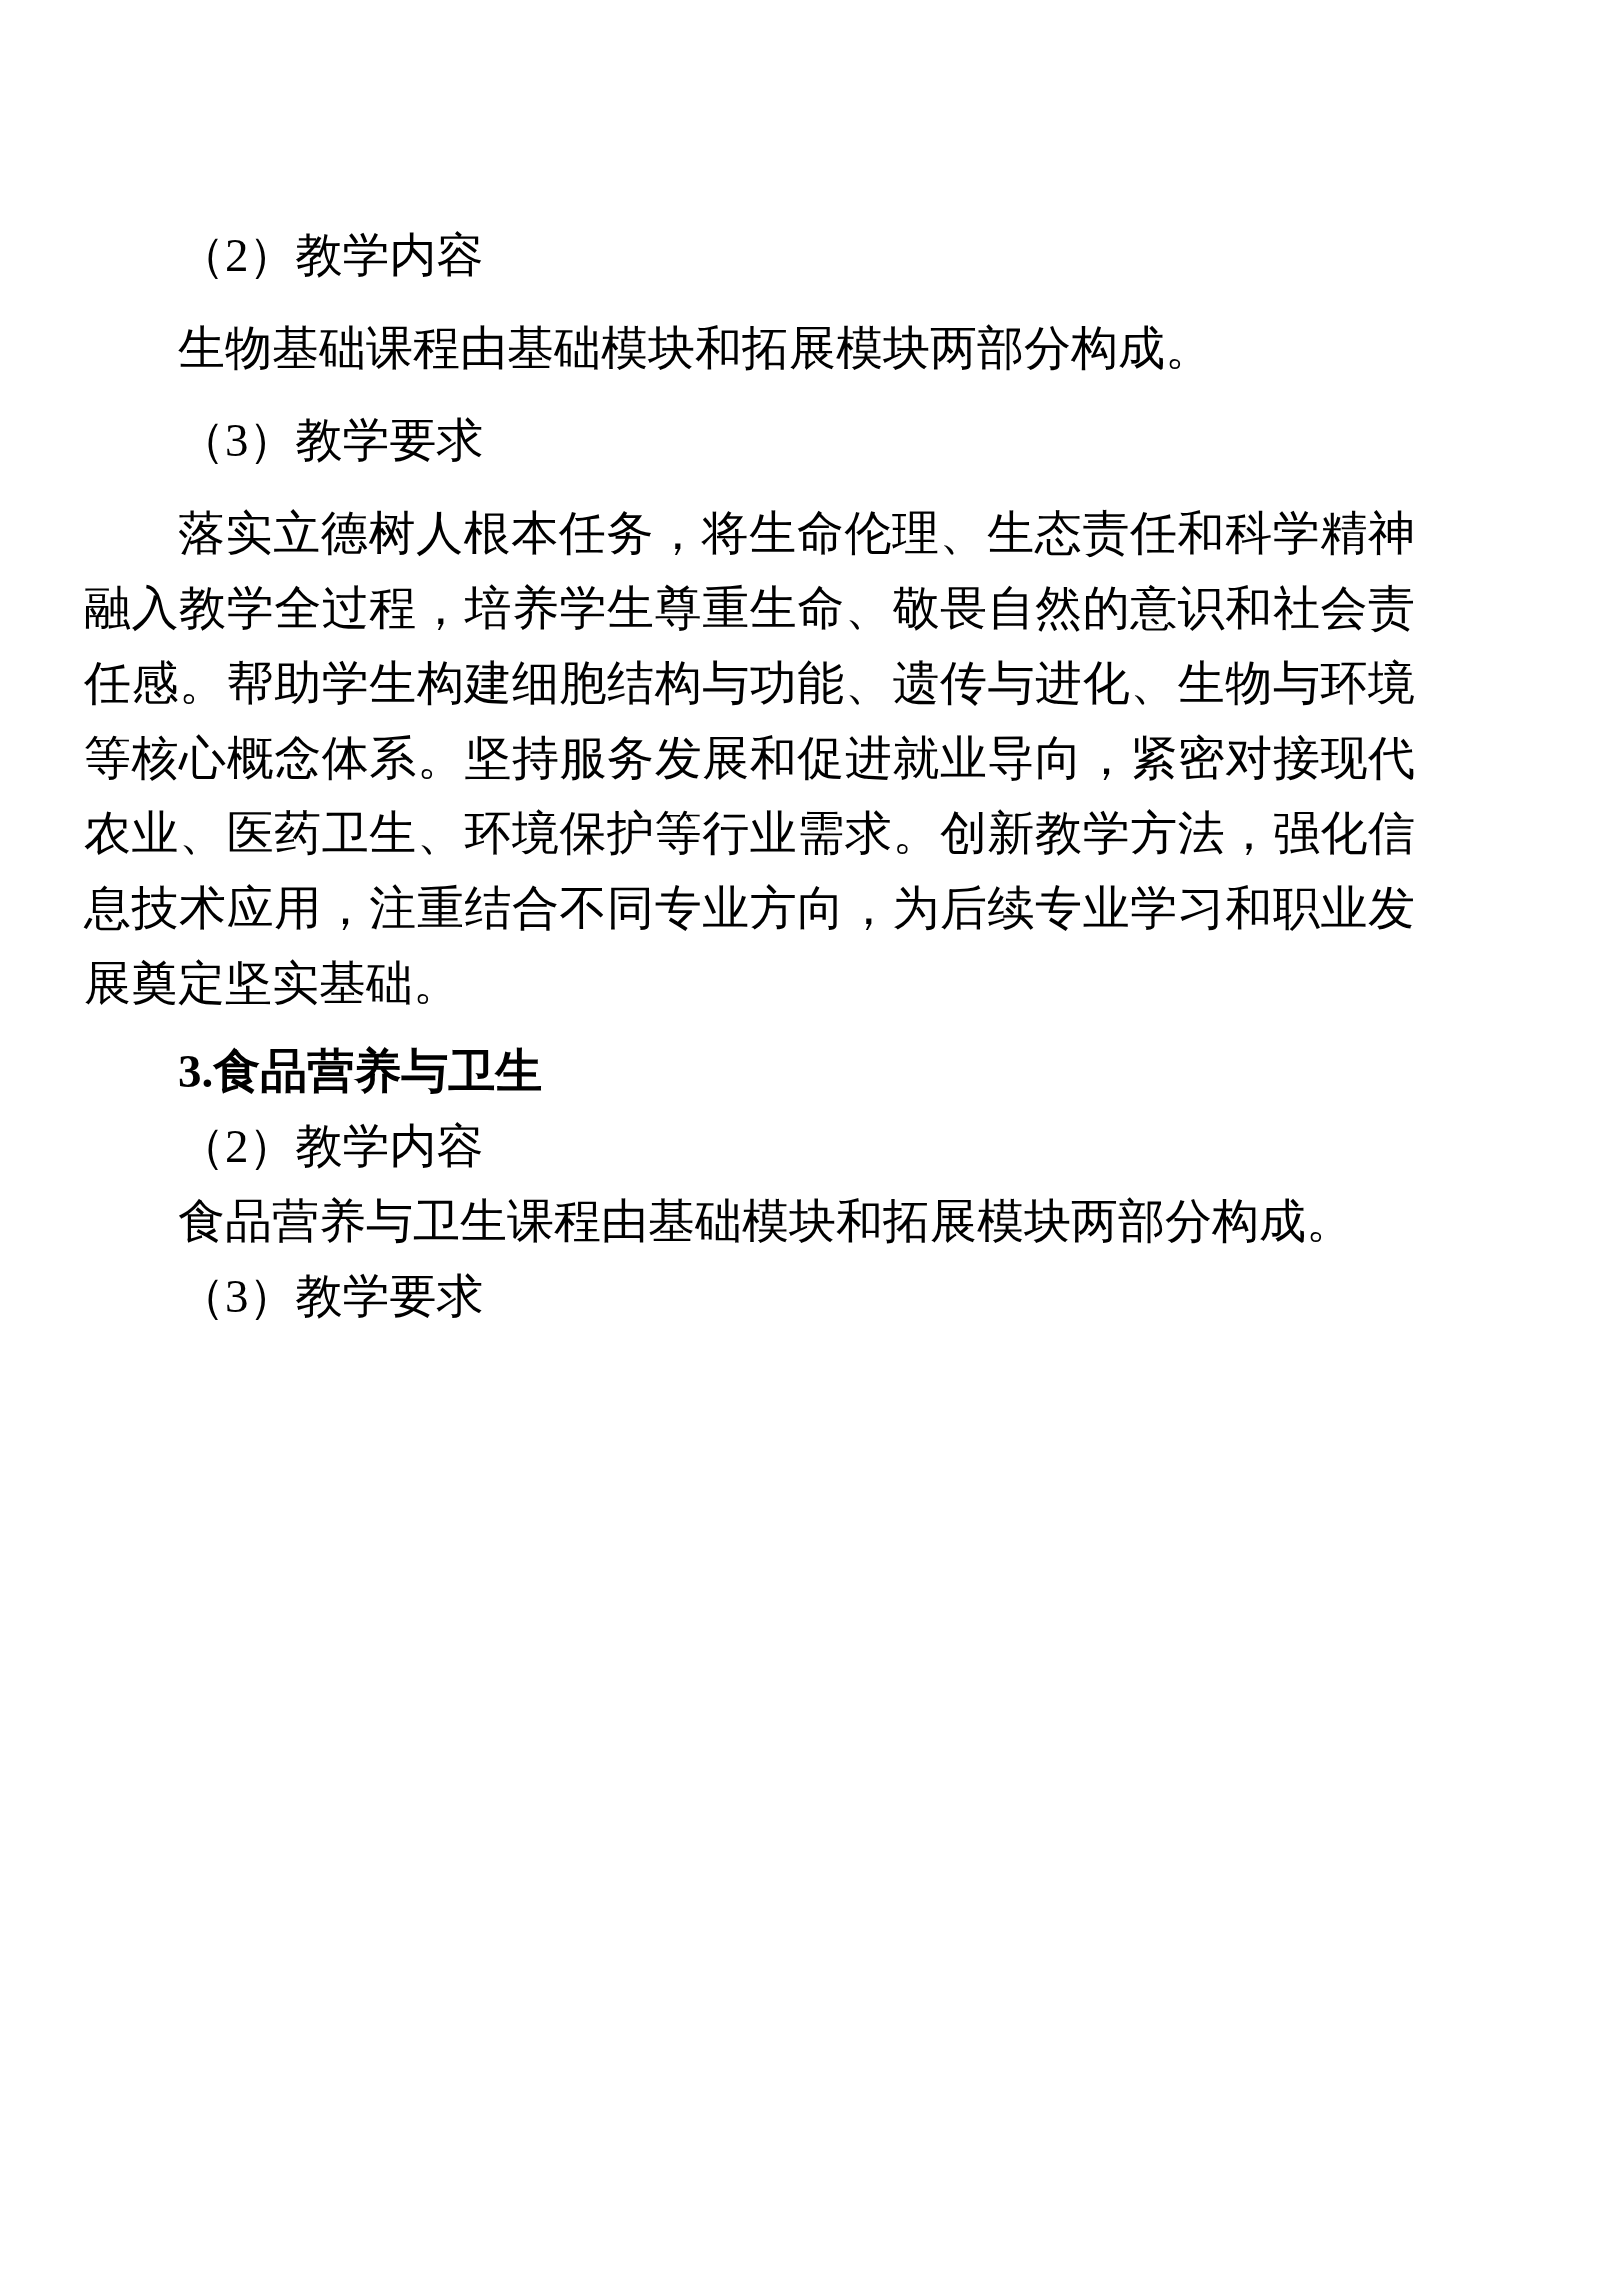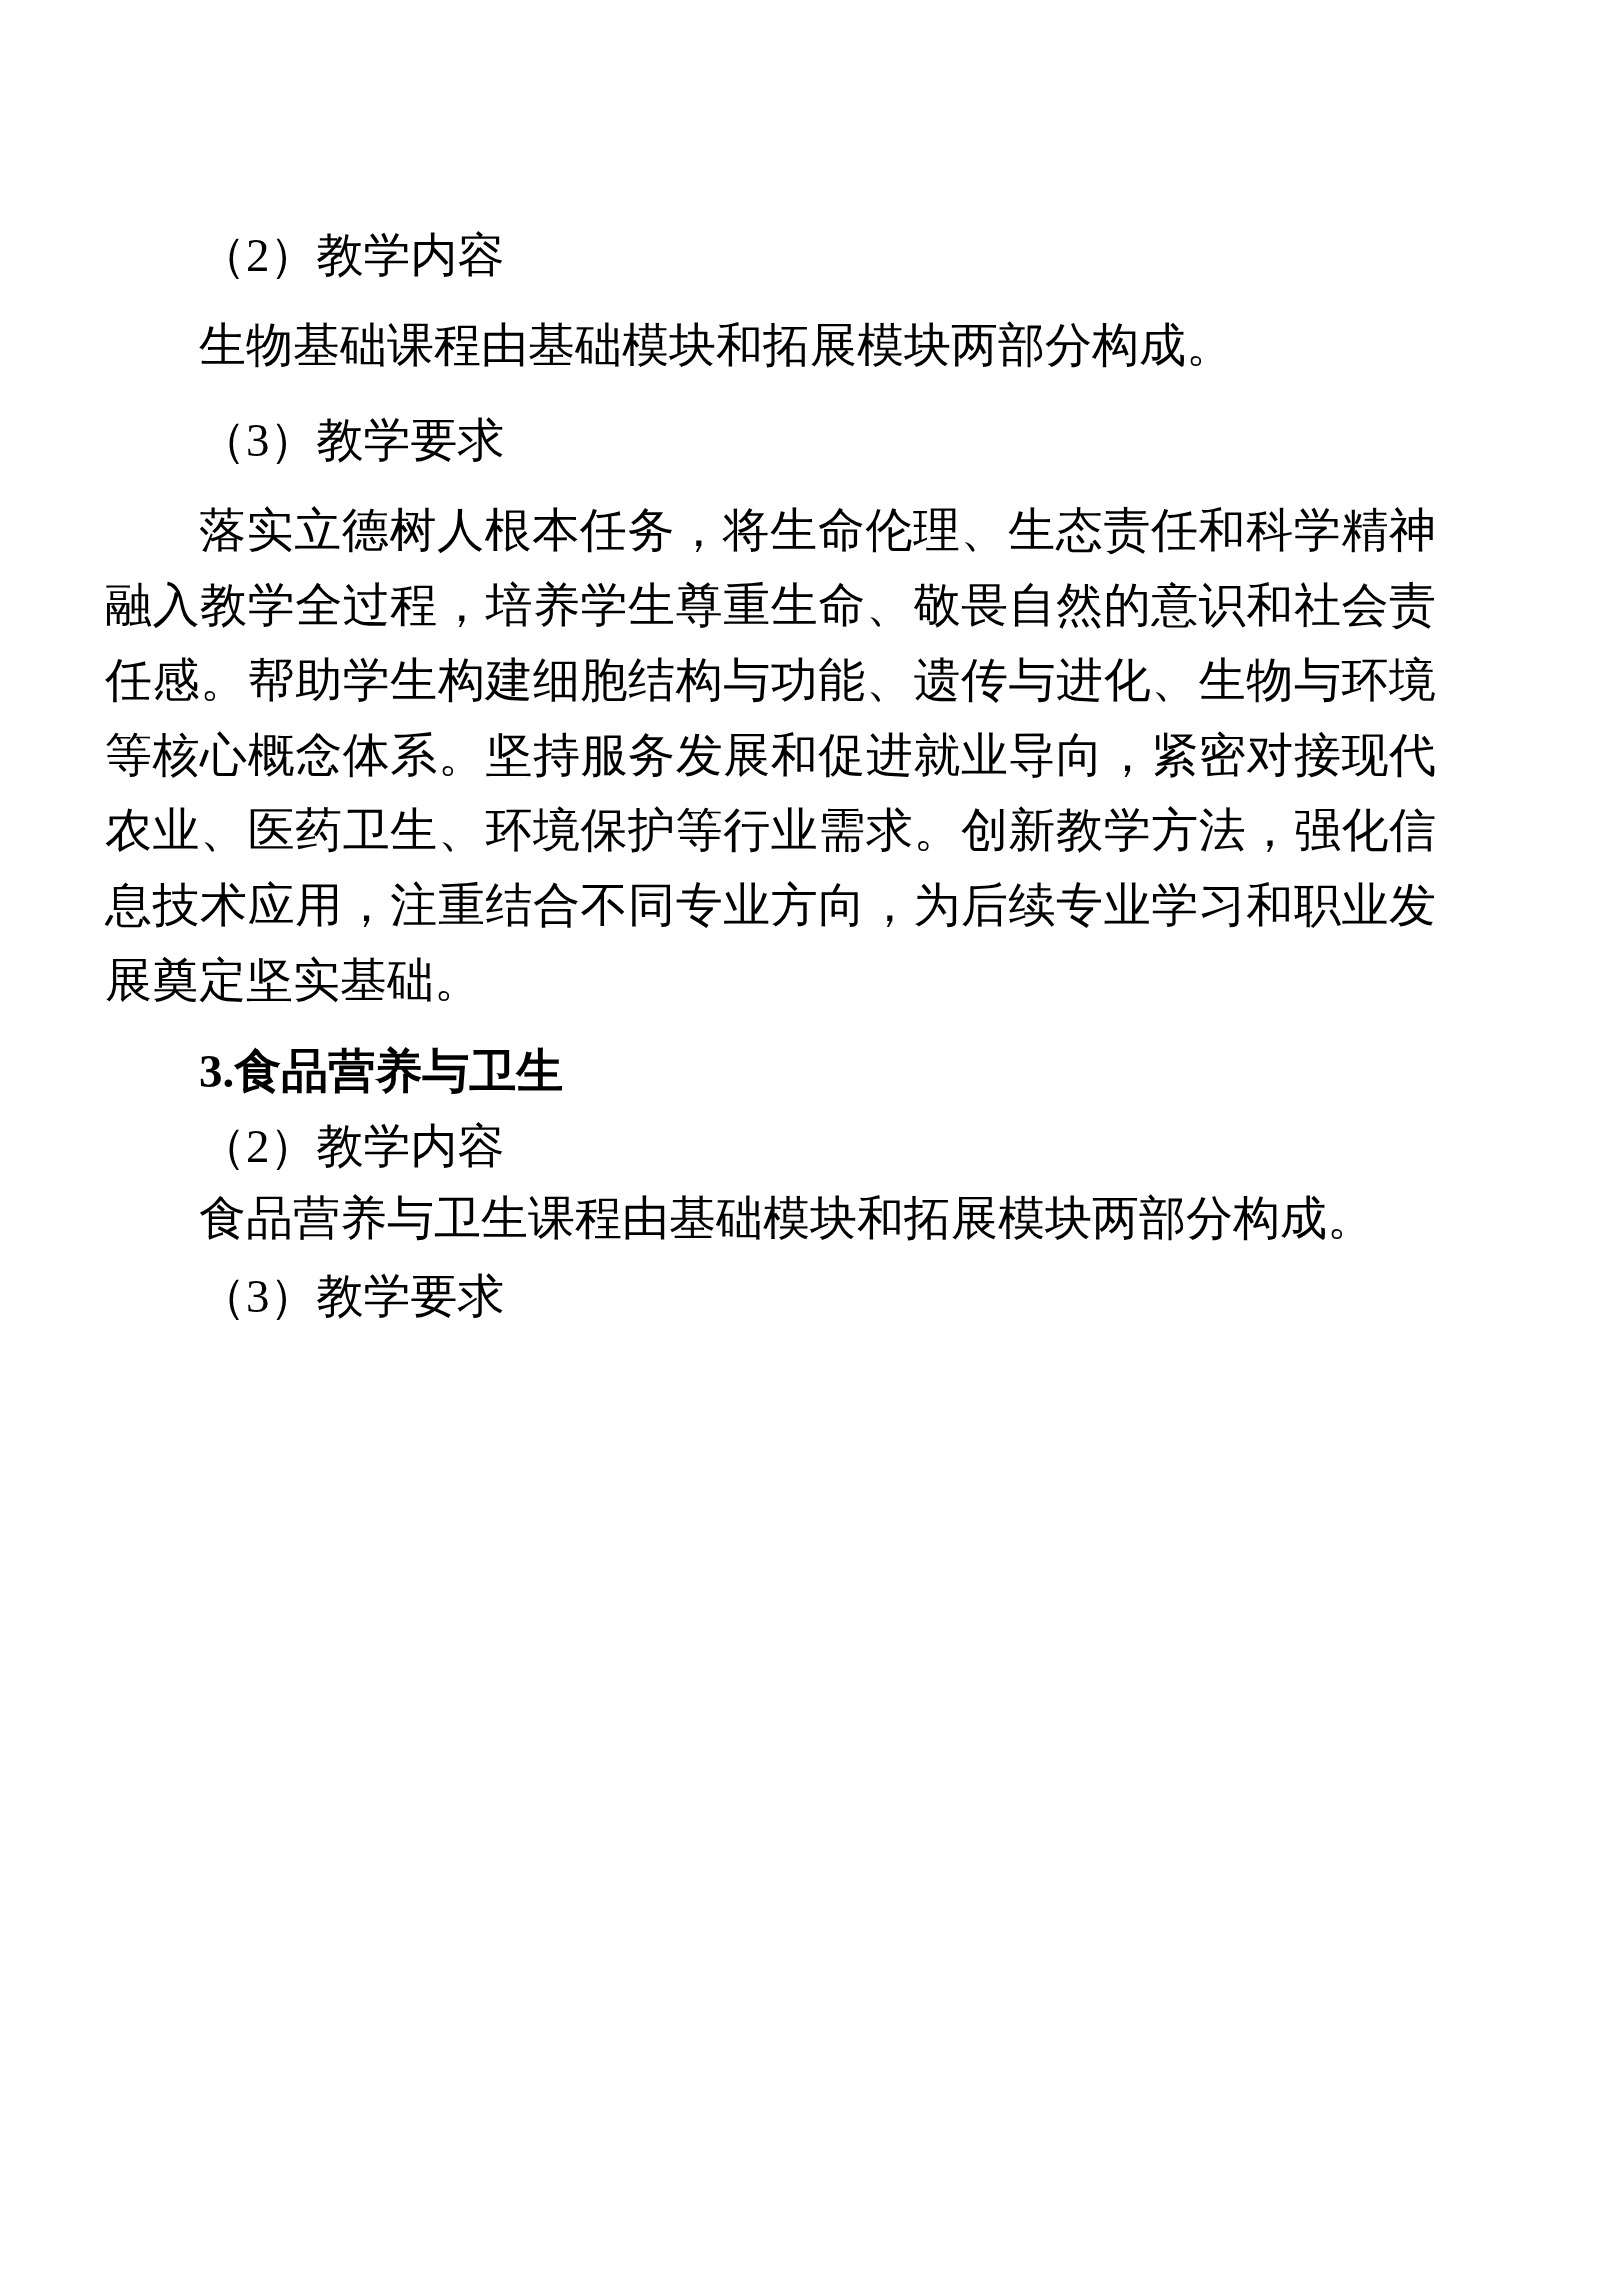--- a/index.html
+++ b/index.html
@@ -10,40 +10,39 @@
   body {
     width: 1620px;
     height: 2292px;
     overflow: hidden;
   }
   .page {
     width: 1620px;
     height: 2292px;
     background: #ffffff;
     box-sizing: border-box;
-    padding: 218px 144px 0 105px;
+    padding: 218px 144px 0 84px;
     font-family: "Liberation Serif", "DejaVu Serif", serif;
     font-size: 47px;
     color: #000000;
     line-height: 75px;
     border-radius: 9px;
   }
   .doc {
     width: 1331px;
   }
   .block {
     text-indent: 2em;
     margin: 0;
   }
   .doc > .block:nth-child(-n+3) {
     margin-bottom: 17.6px;
   }
   .paragraph {
     text-align: justify;
-    font-family: Liberation Mono, monospace;
   }
   .heading {
     font-weight: bold;
     margin-top: 13.7px;
   }
   .subheading {
     font-weight: normal;
   }
 </style>
 </head>

